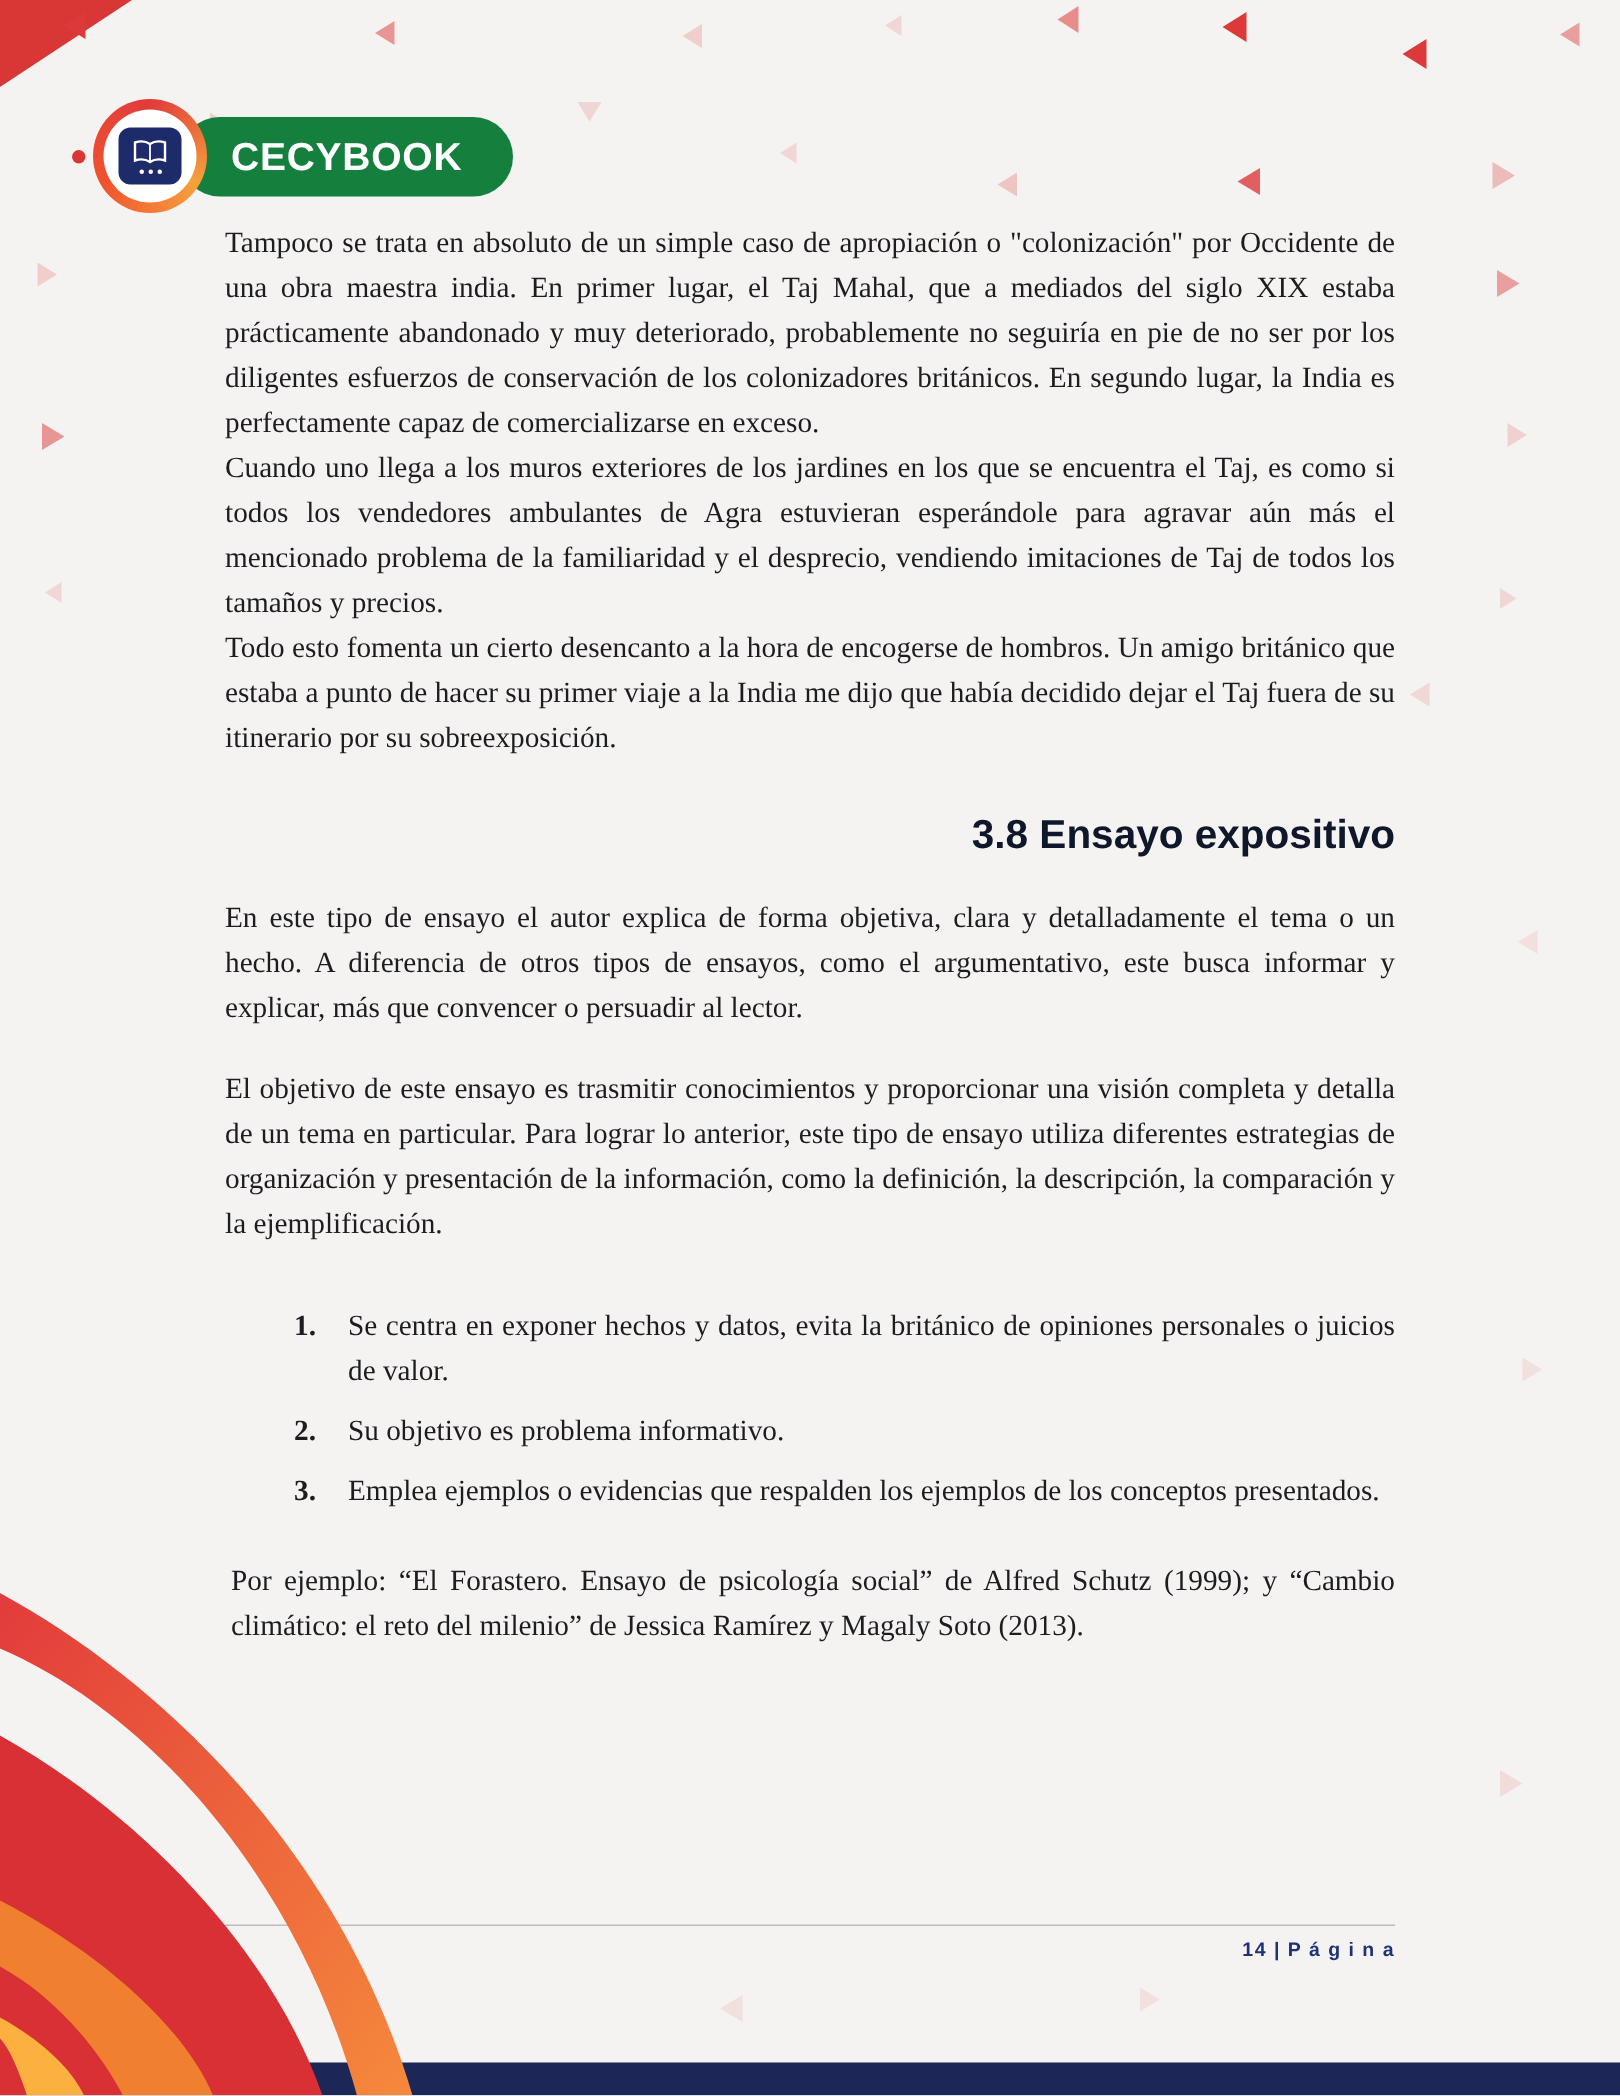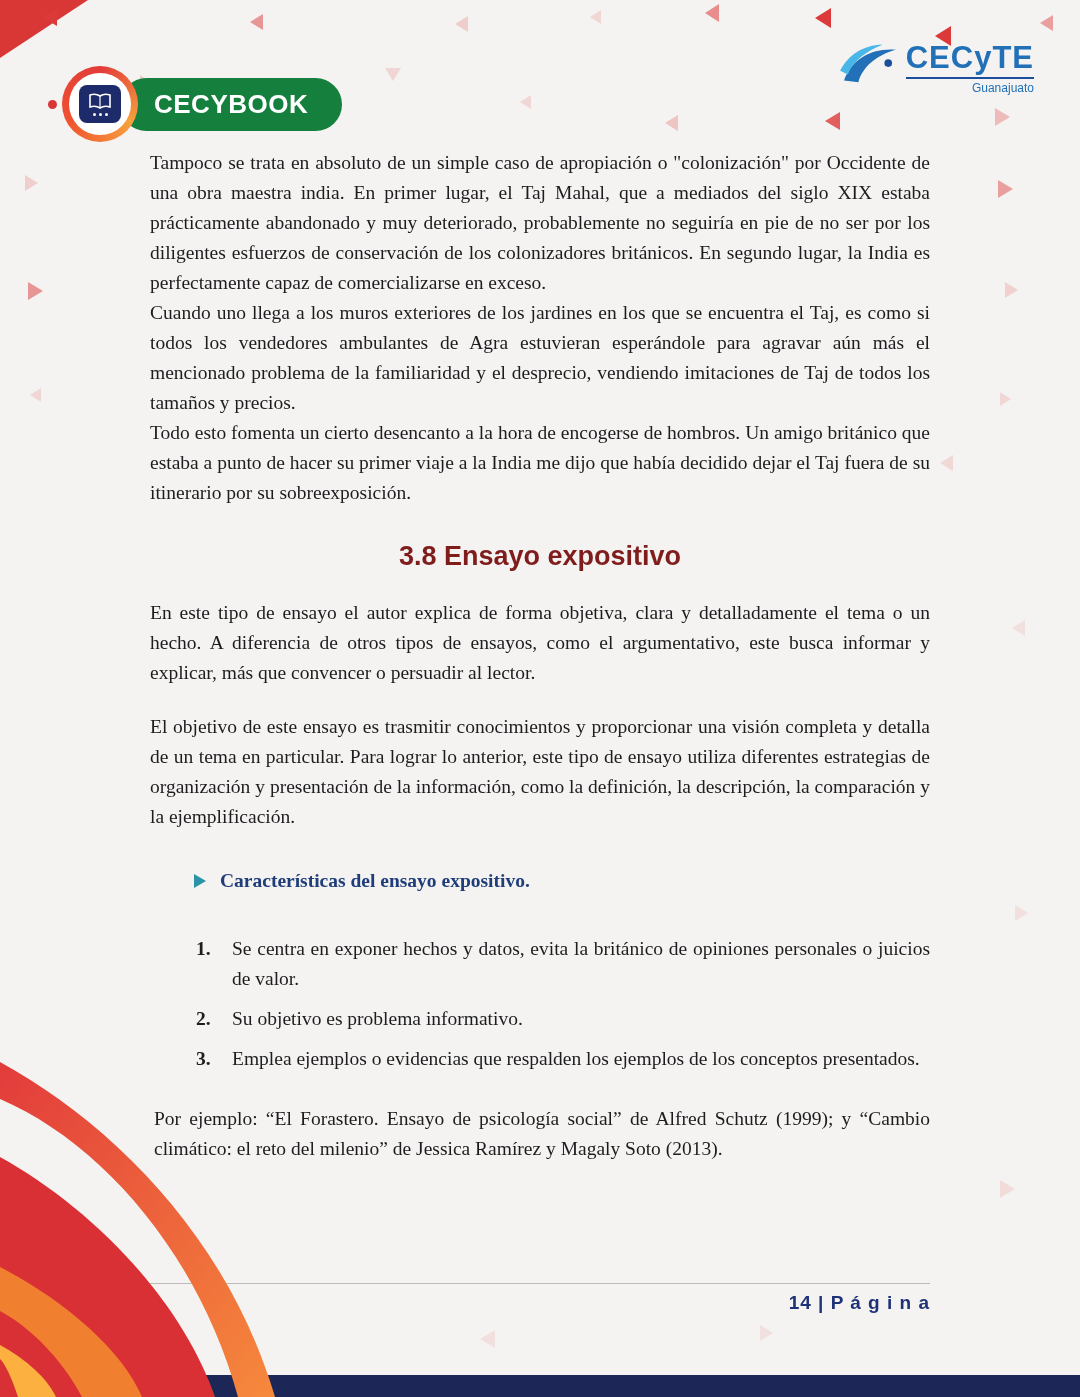--- a/index.html
+++ b/index.html
@@ -35,37 +35,37 @@
     letter-spacing:.5px;padding:11px 34px 11px 34px;border-radius:28px;z-index:2;}
   .cecyte{position:absolute;top:40px;right:46px;display:flex;align-items:flex-start;gap:6px;}
   .cecyte-text{display:flex;flex-direction:column;align-items:flex-end;}
   .cecyte-name{font-family:"Liberation Sans",sans-serif;font-weight:bold;font-size:31px;
     color:#2170b8;letter-spacing:1px;border-bottom:2px solid #1b4f9c;padding-bottom:1px;}
   .cecyte-sub{font-family:"Liberation Sans",sans-serif;font-size:12px;color:#2170b8;margin-top:2px;}
   
   .content{position:absolute;left:150px;top:148px;width:780px;
     font-size:19.5px;line-height:1.54;color:#1d1d1f;text-align:justify;}
   .content p{margin:0;}
-  .section-heading{text-align:center;font-family:"Liberation Sans",sans-serif;
-    font-weight:800;font-size:27px;color:#7f1d1d;margin:28px 0 20px;}
+  .section-heading{text-align:right;font-family:"Liberation Sans",sans-serif;
+    font-weight:800;font-size:27px;color:#0f172a;margin:28px 0 20px;}
   .body-para{margin:0 0 24px 0 !important;}
   .bullet-row{display:flex;margin:34px 0 0 44px;}
   .arrow-icon{width:0;height:0;border-top:7px solid transparent;border-bottom:7px solid transparent;
     border-left:12px solid #2a93a8;margin:8px 14px 0 0;flex:none;}
   .bullet-label{font-weight:bold;color:#1f3d7a;font-size:19.5px;}
   .num-list{margin:38px 0 0 46px;}
   .num-item{display:flex;margin-bottom:10px;}
   .num-label{font-weight:bold;width:36px;flex:none;}
   .num-text{flex:1;text-align:justify;}
   .example-para{margin:30px 0 0 4px !important;}
   
   .footer-rule{position:absolute;left:150px;right:150px;top:1283px;border-top:1.5px solid #bcbcbc;}
   .footer-page{position:absolute;right:150px;top:1292px;
     font-family:"Liberation Sans",sans-serif;font-weight:bold;color:#1f3278;
-    font-size:19px;letter-spacing:1px;}
+    font-size:13px;letter-spacing:1px;}
   .bottom-bar{position:absolute;left:0;right:0;bottom:0;height:22px;background:#1c2757;z-index:1;}
   .swoosh{position:absolute;left:0;bottom:0;width:340px;height:430px;z-index:2;}
 </style>
 </head>
 <body>
 
 <div class="page">
 
   <div class="corner-tri"></div>
   <i class="tri" style="top:8px;left:42px;border-width:9px 15px 9px 0;border-color:transparent #dc3a3a transparent transparent;"></i>
@@ -108,48 +108,31 @@
               <i></i>
               <i></i>
               <i></i>
             </span>
         </div>
       </div>
     </div>
     <div class="brand-pill">CECYBOOK</div>
   </div>
 
-  <div class="cecyte">
-    <span>
-      <svg width="62" height="50" viewBox="0 0 64 52" aria-hidden="true">
-        <path d="M6 42 C14 20 34 8 60 10 C40 16 25 28 21 44 Z" fill="#2170b8"></path>
-        <path d="M2 32 C10 16 26 5 46 5 C30 11 15 22 10 36 Z" fill="#49b8e8"></path>
-        <circle cx="52" cy="24" r="4" fill="#1b4f9c"></circle>
-      </svg>
-    </span>
-    <span class="cecyte-text">
-      <span class="cecyte-name">CECyTE</span>
-      <span class="cecyte-sub">Guanajuato</span>
-    </span>
-  </div>
 
   <div class="content">
     <p>Tampoco se trata en absoluto de un simple caso de apropiación o "colonización" por Occidente de una obra maestra india. En primer lugar, el Taj Mahal, que a mediados del siglo XIX estaba prácticamente abandonado y muy deteriorado, probablemente no seguiría en pie de no ser por los diligentes esfuerzos de conservación de los colonizadores británicos. En segundo lugar, la India es perfectamente capaz de comercializarse en exceso.</p>
     <p>Cuando uno llega a los muros exteriores de los jardines en los que se encuentra el Taj, es como si todos los vendedores ambulantes de Agra estuvieran esperándole para agravar aún más el mencionado problema de la familiaridad y el desprecio, vendiendo imitaciones de Taj de todos los tamaños y precios.</p>
     <p>Todo esto fomenta un cierto desencanto a la hora de encogerse de hombros. Un amigo británico que estaba a punto de hacer su primer viaje a la India me dijo que había decidido dejar el Taj fuera de su itinerario por su sobreexposición.</p>
 
     <div class="section-heading">3.8 Ensayo expositivo</div>
 
     <p class="body-para">En este tipo de ensayo el autor explica de forma objetiva, clara y detalladamente el tema o un hecho. A diferencia de otros tipos de ensayos, como el argumentativo, este busca informar y explicar, más que convencer o persuadir al lector.</p>
     <p class="body-para">El objetivo de este ensayo es trasmitir conocimientos y proporcionar una visión completa y detalla de un tema en particular. Para lograr lo anterior, este tipo de ensayo utiliza diferentes estrategias de organización y presentación de la información, como la definición, la descripción, la comparación y la ejemplificación.</p>
 
-    <div class="bullet-row">
-      <span class="arrow-icon"></span>
-      <span class="bullet-label">Características del ensayo expositivo.</span>
-    </div>
 
     <div class="num-list">
       <div class="num-item">
         <span class="num-label">1.</span>
         <span class="num-text">Se centra en exponer hechos y datos, evita la británico de opiniones personales o juicios de valor.</span>
       </div>
       <div class="num-item">
         <span class="num-label">2.</span>
         <span class="num-text">Su objetivo es problema informativo.</span>
       </div>

